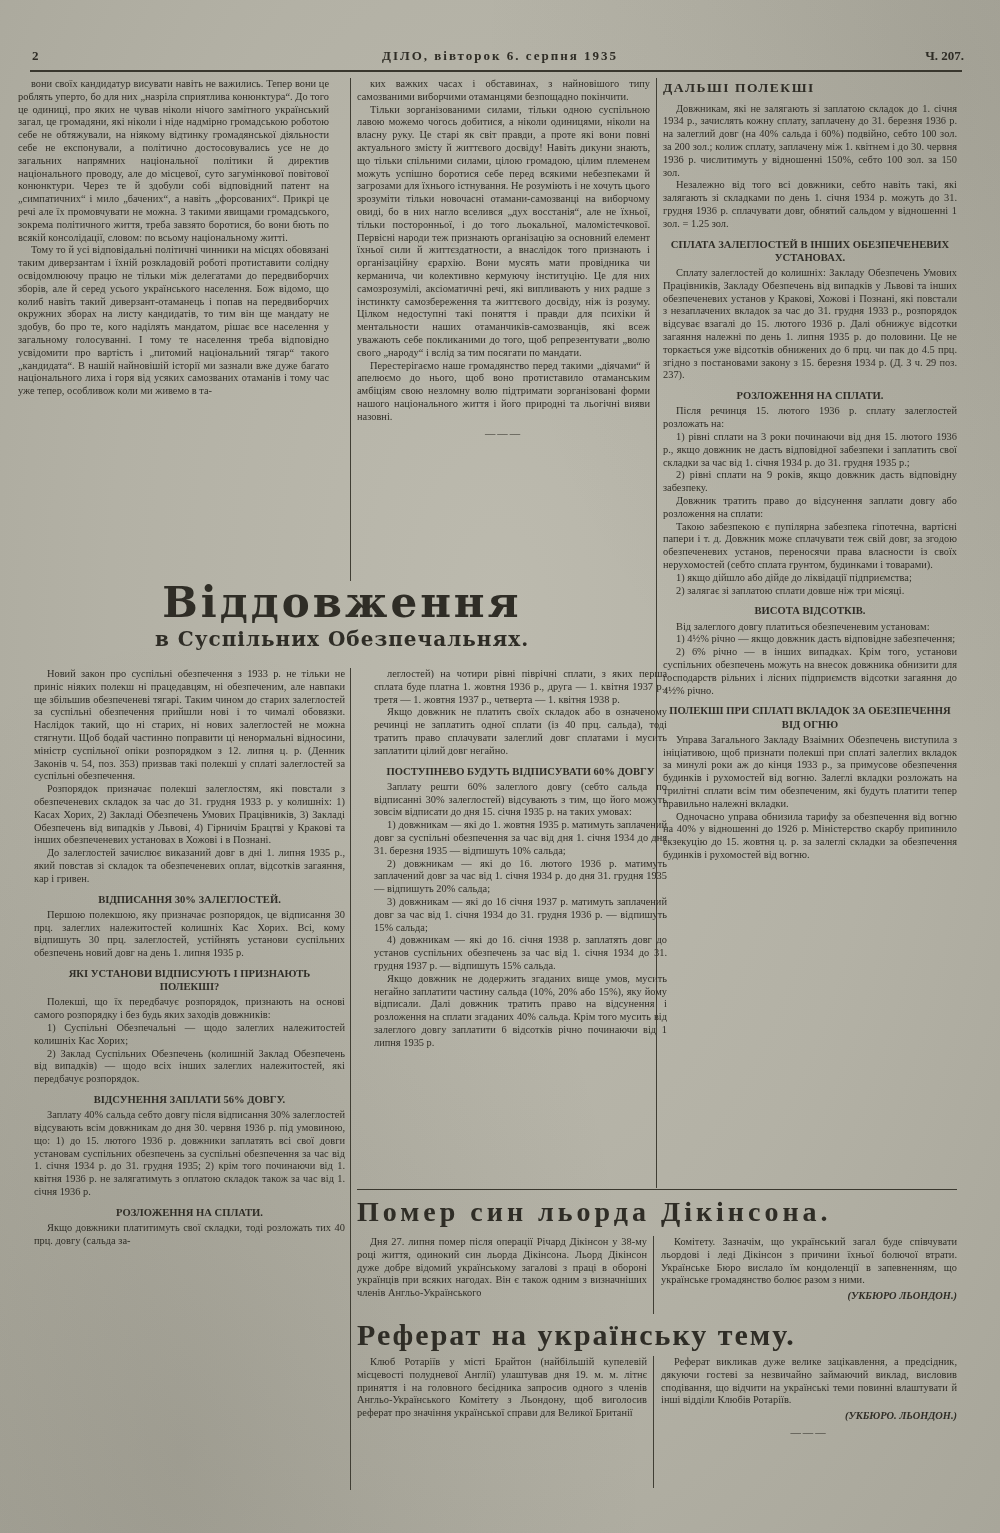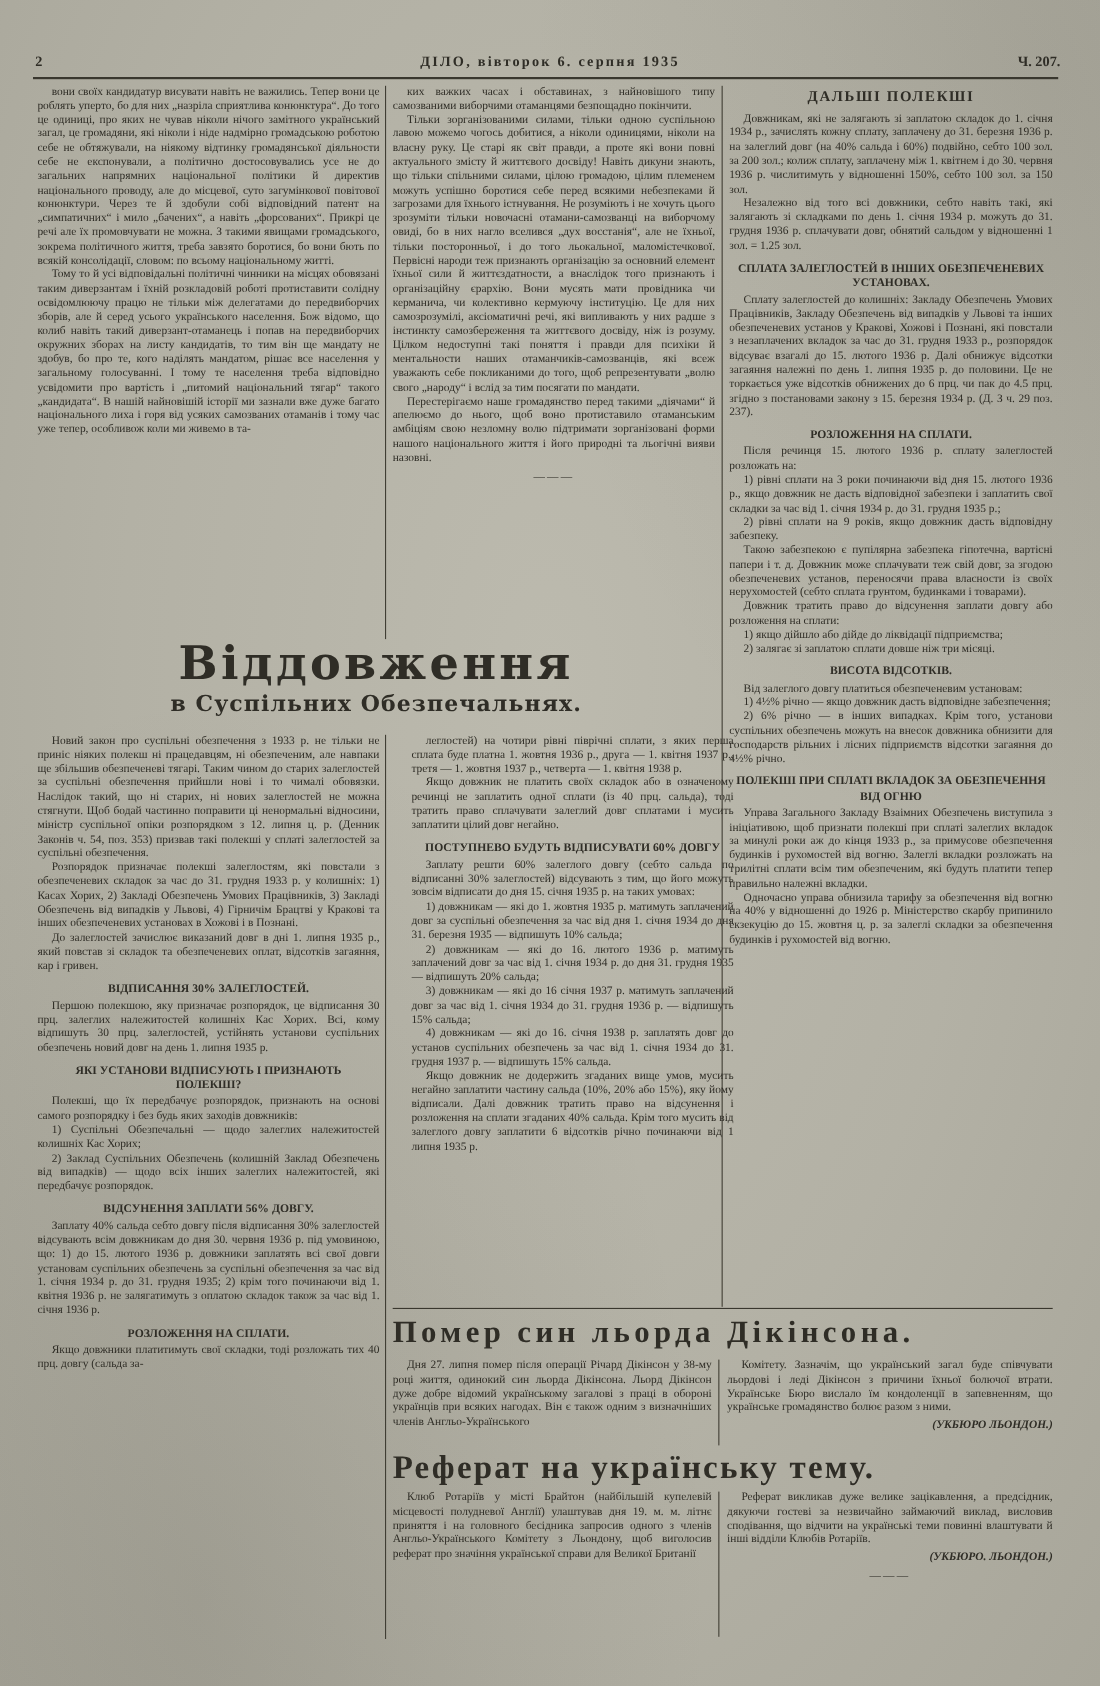--- a/index.html
+++ b/index.html
@@ -21,26 +21,26 @@
   .pageno{ position:absolute; left:2px; top:2px; }
   .mast-title{ position:absolute; left:0; right:0; top:2px; text-align:center; letter-spacing:2px; }
   .issue{ position:absolute; right:6px; top:2px; }
   .rule-top{ position:absolute; left:30px; top:70px; width:932px; height:2px; background:#39372e; }
 
   
   .col{ position:absolute; overflow:hidden; font-size:10.4px; line-height:1.23;
     text-align:justify; }
   .para{ text-indent:13px; margin:0; }
   .subhead{ font-size:10.6px; font-weight:bold; text-align:center; margin:7px 4px 3px; line-height:1.25; }
-  .section-title{ font-size:13.5px; font-weight:bold; text-align:center; letter-spacing:1.5px; margin:2px 0 6px; }
+  .section-title{ font-size:13.5px; font-weight:bold; text-align:left; letter-spacing:1.5px; margin:2px 0 6px; }
   .signature{ text-align:right; font-weight:bold; font-style:italic; margin-top:3px; text-indent:0; }
   .center-orn{ text-align:center; margin-top:4px; text-indent:0; letter-spacing:2px; }
 
   
-  .col1-top{ left:34px;  top:78px;  width:311px; height:503px; }
+  .col1-top{ left:18px;  top:78px;  width:311px; height:503px; }
   .col2-top{ left:357px; top:78px;  width:293px; height:503px; }
   .col3    { left:663px; top:78px;  width:294px; height:1116px; }
 
   .vidd-head{ position:absolute; left:34px; top:582px; width:616px; height:80px; text-align:center; }
   .vidd-title{ font-family:"DejaVu Serif",serif; font-size:42px; font-weight:bold; letter-spacing:3px; line-height:1.0; }
   .vidd-subtitle{ font-family:"DejaVu Serif",serif; font-size:20px; font-weight:bold; letter-spacing:1px; margin-top:3px; }
 
   .vidd-left { left:34px;  top:668px; width:311px; height:824px; }
   .vidd-right{ left:374px; top:668px; width:293px; height:520px; }
 
@@ -89,22 +89,22 @@
   <section class="col col3">
       <h3 class="section-title">ДАЛЬШІ ПОЛЕКШІ</h3>
       <p class="para">Довжникам, які не залягають зі заплатою складок до 1. січня 1934 р., зачислять кожну сплату, заплачену до 31. березня 1936 р. на залеглий довг (на 40% сальда і 60%) подвійно, себто 100 зол. за 200 зол.; колиж сплату, заплачену між 1. квітнем і до 30. червня 1936 р. числитимуть у відношенні 150%, себто 100 зол. за 150 зол.</p>
       <p class="para">Незалежно від того всі довжники, себто навіть такі, які залягають зі складками по день 1. січня 1934 р. можуть до 31. грудня 1936 р. сплачувати довг, обнятий сальдом у відношенні 1 зол. = 1.25 зол.</p>
       <h4 class="subhead">СПЛАТА ЗАЛЕГЛОСТЕЙ В ІНШИХ ОБЕЗПЕЧЕНЕВИХ УСТАНОВАХ.</h4>
       <p class="para">Сплату залеглостей до колишніх: Закладу Обезпечень Умових Працівників, Закладу Обезпечень від випадків у Львові та інших обезпеченевих установ у Кракові, Хожові і Познані, які повстали з незаплачених вкладок за час до 31. грудня 1933 р., розпорядок відсуває взагалі до 15. лютого 1936 р. Далі обнижує відсотки загаяння належні по день 1. липня 1935 р. до половини. Це не торкається уже відсотків обнижених до 6 прц. чи пак до 4.5 прц. згідно з постановами закону з 15. березня 1934 р. (Д. З ч. 29 поз. 237).</p>
       <h4 class="subhead">РОЗЛОЖЕННЯ НА СПЛАТИ.</h4>
       <p class="para">Після речинця 15. лютого 1936 р. сплату залеглостей розложать на:</p>
       <p class="para">1) рівні сплати на 3 роки починаючи від дня 15. лютого 1936 р., якщо довжник не дасть відповідної забезпеки і заплатить свої складки за час від 1. січня 1934 р. до 31. грудня 1935 р.;</p>
       <p class="para">2) рівні сплати на 9 років, якщо довжник дасть відповідну забезпеку.</p>
+      <p class="para">Довжник тратить право до відсунення заплати довгу або розложення на сплати:</p>
       <p class="para">Такою забезпекою є пупілярна забезпека гіпотечна, вартісні папери і т. д. Довжник може сплачувати теж свій довг, за згодою обезпеченевих установ, переносячи права власности із своїх нерухомостей (себто сплата грунтом, будинками і товарами).</p>
-      <p class="para">Довжник тратить право до відсунення заплати довгу або розложення на сплати:</p>
       <p class="para">1) якщо дійшло або дійде до ліквідації підприємства;</p>
       <p class="para">2) залягає зі заплатою сплати довше ніж три місяці.</p>
       <h4 class="subhead">ВИСОТА ВІДСОТКІВ.</h4>
       <p class="para">Від залеглого довгу платиться обезпеченевим установам:</p>
       <p class="para">1) 4½% річно — якщо довжник дасть відповідне забезпечення;</p>
       <p class="para">2) 6% річно — в інших випадках. Крім того, установи суспільних обезпечень можуть на внесок довжника обнизити для господарств рільних і лісних підприємств відсотки загаяння до 4½% річно.</p>
       <h4 class="subhead">ПОЛЕКШІ ПРИ СПЛАТІ ВКЛАДОК ЗА ОБЕЗПЕЧЕННЯ ВІД ОГНЮ</h4>
       <p class="para">Управа Загального Закладу Взаімних Обезпечень виступила з ініціативою, щоб признати полекші при сплаті залеглих вкладок за минулі роки аж до кінця 1933 р., за примусове обезпечення будинків і рухомостей від вогню. Залеглі вкладки розложать на трилітні сплати всім тим обезпеченим, які будуть платити тепер правильно належні вкладки.</p>
       <p class="para">Одночасно управа обнизила тарифу за обезпечення від вогню на 40% у відношенні до 1926 р. Міністерство скарбу припинило екзекуцію до 15. жовтня ц. р. за залеглі складки за обезпечення будинків і рухомостей від вогню.</p>
     </section>

